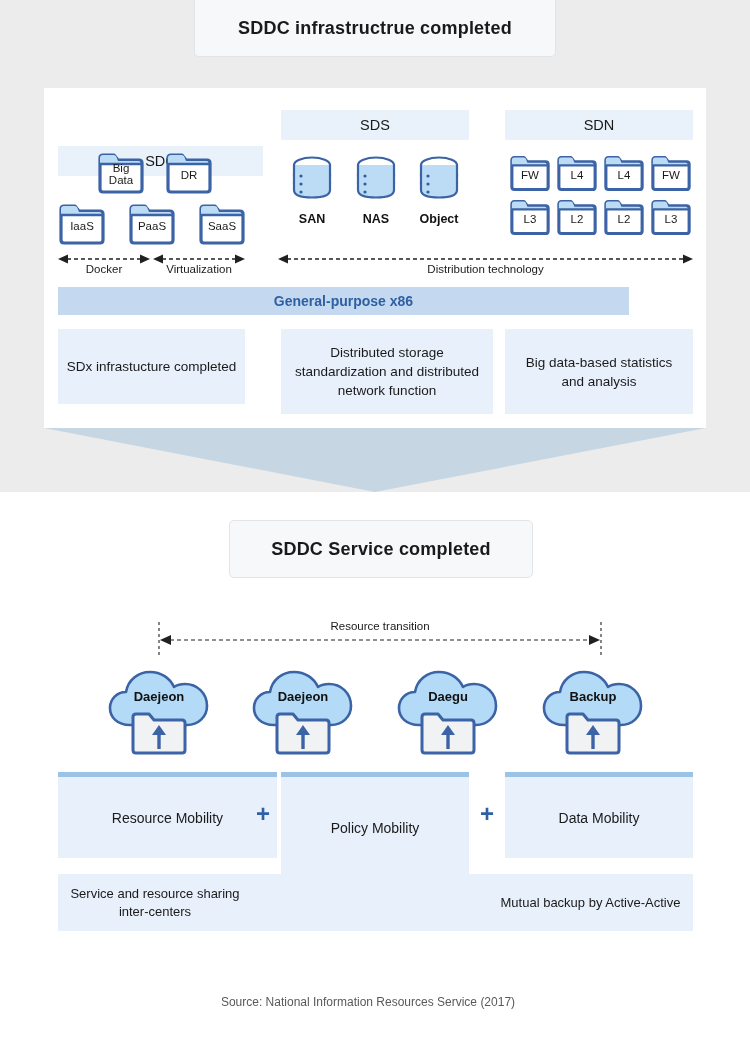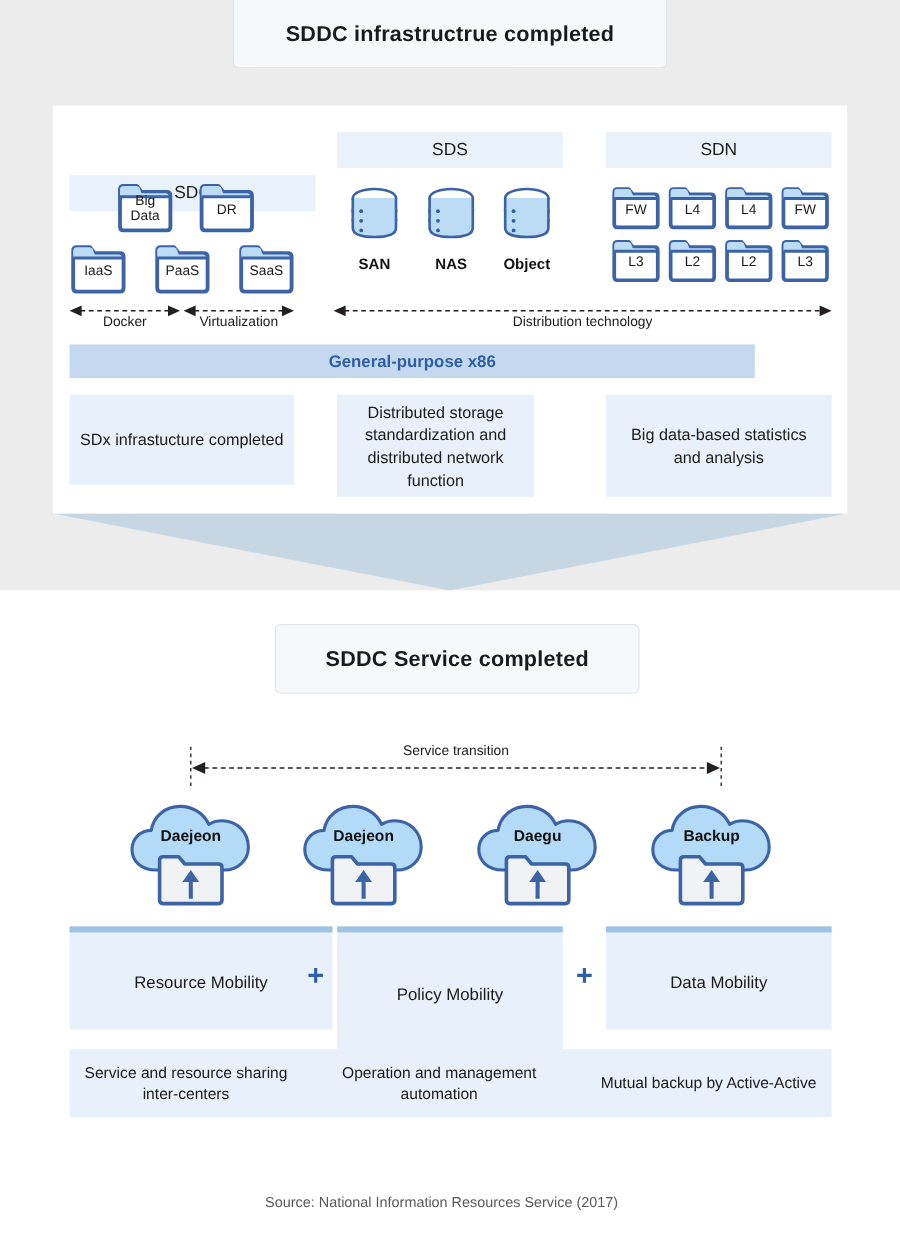--- a/index.html
+++ b/index.html
@@ -130,21 +130,21 @@
     align-items: center;
     justify-content: center;
     text-align: center;
     font-size: 13.5px;
     line-height: 19px;
     color: #1a1a1a;
     padding: 0 8px;
     box-sizing: border-box;
   }
   #out-0 { left: 58px;  top: 329px; width: 187px; height: 75px; }
-  #out-1 { left: 281px; top: 329px; width: 164px; height: 85px; }
+  #out-1 { left: 281px; top: 329px; width: 212px; height: 85px; }
   #out-2 { left: 505px; top: 329px; width: 188px; height: 85px; }
 
   
   #big-arrow {
     position: absolute;
     left: 44px; top: 428px; width: 662px; height: 64px;
   }
 
   
   #svc-transition {
@@ -416,21 +416,21 @@
 
 <svg id="big-arrow" viewBox="0 0 662 64" preserveAspectRatio="none">
   <polygon points="0,0 662,0 331,64" fill="#c7d6e3"></polygon>
 </svg>
 
 <div class="title-pill" id="title-bottom">SDDC  Service completed</div>
 
 <div class="panel" id="panel-bottom"></div>
 
 <div id="svc-transition">
-  <div class="st-text">Service transition</div>
+  <div class="st-text">Resource transition</div>
   <svg width="444" height="34" viewBox="0 0 444 34" style="position:absolute;left:0;top:0;">
     <line x1="1" y1="0" x2="1" y2="34" stroke="#231f20" stroke-width="1.1" stroke-dasharray="3 3"></line>
     <line x1="443" y1="0" x2="443" y2="34" stroke="#231f20" stroke-width="1.1" stroke-dasharray="3 3"></line>
     <line x1="12" y1="18" x2="432" y2="18" stroke="#231f20" stroke-width="1.2" stroke-dasharray="4 3"></line>
     <polygon points="2,18 13,13 13,23" fill="#231f20"></polygon>
     <polygon points="442,18 431,13 431,23" fill="#231f20"></polygon>
   </svg>
 </div>
 
 <div class="cloud-item" style="left:103px; top:663px;">
@@ -490,17 +490,16 @@
 </div>
 
 <div class="mob" id="mob-0">Resource Mobility</div>
 <div class="plus" id="plus-0">+</div>
 <div class="mob" id="mob-1">Policy Mobility</div>
 <div class="plus" id="plus-1">+</div>
 <div class="mob" id="mob-2">Data Mobility</div>
 
 <div id="benefit-band">
   <div class="benefit" id="ben-0">Service and resource sharing inter-centers</div>
-  <div class="benefit" id="ben-1">Operation and management automation</div>
   <div class="benefit" id="ben-2">Mutual backup by Active-Active</div>
 </div>
 
 <div id="source">Source: National Information Resources Service (2017)</div>
 
 </body></html>

